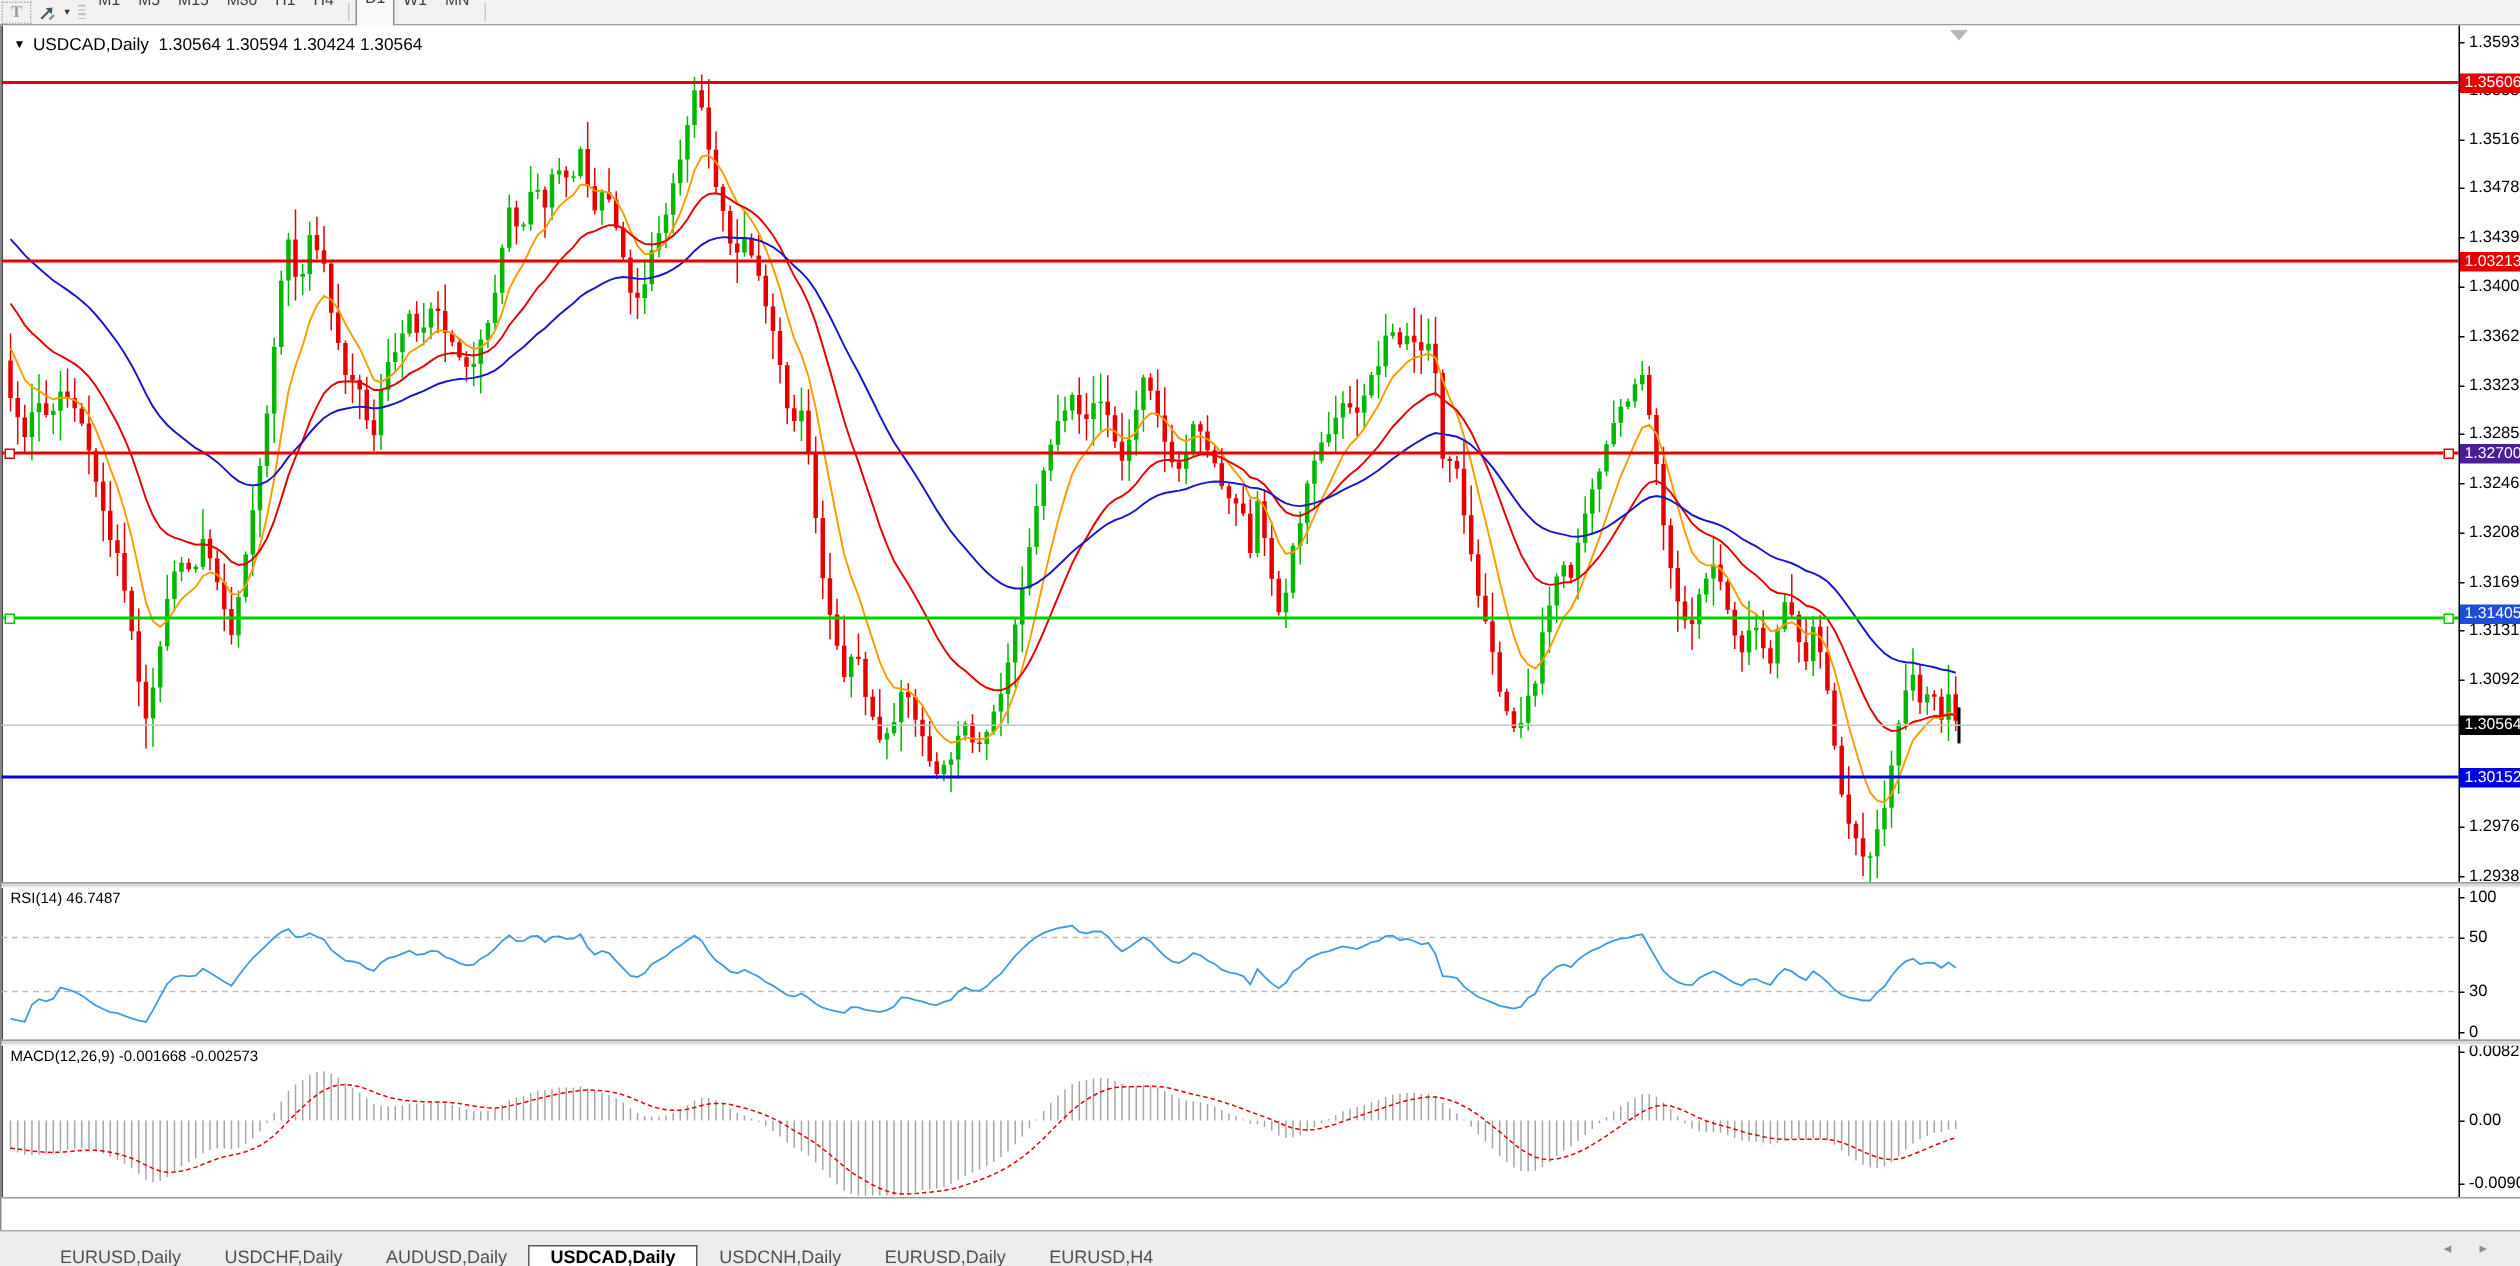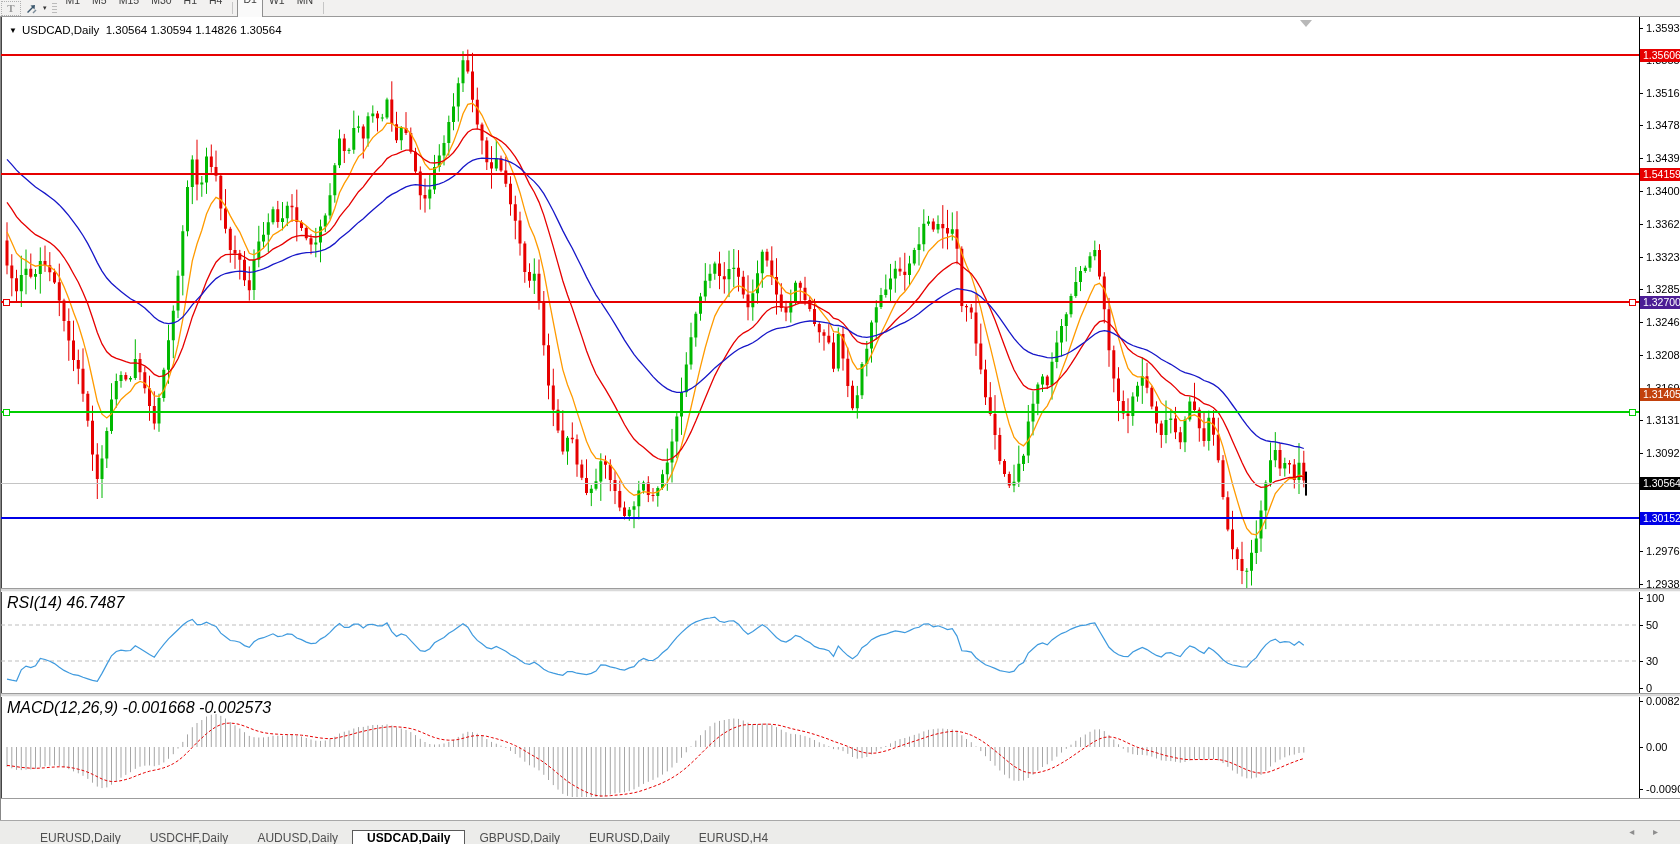--- a/index.html
+++ b/index.html
@@ -25,21 +25,21 @@
   #title-overlay .tri{font-size:8px;vertical-align:1px;margin-right:5px;}
   .panel-sep{position:absolute;left:0;width:1680px;height:2px;
              border-top:1px solid #9c9c9c;border-bottom:1px solid #f5f5f5;background:#d9d9d9;z-index:25;}
   #axis-line{position:absolute;left:1638px;top:0;width:1px;height:781px;background:#000;z-index:20;}
   .hline{position:absolute;left:0;width:1638px;z-index:8;}
   .sq-marker{position:absolute;width:5px;height:5px;background:#fff;z-index:9;}
   .tick-dash{position:absolute;left:1638px;width:4px;height:1px;background:#000;z-index:21;}
   .tick-label{position:absolute;left:1645px;font-size:11px;color:#000;line-height:11px;z-index:21;white-space:nowrap;}
   .price-flag{position:absolute;left:1639px;width:41px;height:13px;color:#fff;font-size:10.5px;
               line-height:13px;text-align:left;padding-left:3px;box-sizing:border-box;z-index:22;white-space:nowrap;}
-  .ind-label{position:absolute;left:6px;font-size:16px;color:#000;z-index:30;white-space:pre;font-style:italic;}
+  .ind-label{position:absolute;left:6px;font-size:10px;color:#000;z-index:30;white-space:pre;}
   .date-label{position:absolute;top:802px;width:76px;text-align:center;font-size:11px;color:#000;white-space:nowrap;}
   #shift-tri{position:absolute;left:1299px;top:3px;width:0;height:0;z-index:15;
              border-left:6px solid transparent;border-right:6px solid transparent;border-top:7px solid #b8b8b8;}
   
   #tabbar{position:absolute;left:0;top:820px;width:1680px;height:24px;background:#ececea;
           border-top:1px solid #a8a8a8;display:flex;align-items:stretch;font-size:12px;}
   .tab{display:flex;align-items:center;padding:0 14px;color:#4f4f4f;position:relative;}
   .tab.active{background:#fff;border:1px solid #5a5a5a;border-bottom:none;color:#000;font-weight:bold;margin-top:0px;}
   .tab-sep{width:1px;background:#c2c2c2;margin:5px 0;}
   #tab-scroll{position:absolute;right:14px;top:5px;font-size:10px;color:#8d8d8d;letter-spacing:8px;}
@@ -68,21 +68,21 @@
         <div class="tf-btn">H4</div>
         <div class="tb-sep"></div>
         <div class="tf-btn active">D1</div>
         <div class="tf-btn">W1</div>
         <div class="tf-btn">MN</div>
         <div class="tb-sep"></div>
       </div>
   </div>
 
   <div id="chartwin">
-    <div id="title-overlay"><span class="tri">▼</span><span>USDCAD,Daily</span>  <span>1.30564</span> <span>1.30594</span> <span>1.14826</span> <span>1.30564</span></div>
+    <div id="title-overlay"><span class="tri">▼</span><span>USDCAD,Daily</span>  <span>1.30564</span> <span>1.30594</span> <span>1.30424</span> <span>1.30564</span></div>
     <div id="shift-tri"></div>
     <div id="dyn">
         <svg width="1680" height="571" style="top:0px">
     <path d="M20.3,238.7L20.3,290.0M25.0,232.5L25.0,277.3M34.5,252.0L34.5,272.5M39.3,230.4L39.3,276.6M101.0,428.2L101.0,481.0M105.8,410.4L105.8,451.0M110.5,366.2L110.5,416.9M115.3,356.6L115.3,390.7M120.0,354.3L120.0,370.7M129.5,359.2L129.5,364.7M134.3,322.3L134.3,362.9M158.0,376.7L158.0,414.8M162.8,350.7L162.8,384.7M167.5,307.7L167.5,366.8M172.3,288.4L172.3,341.2M177.0,253.4L177.0,301.1M181.8,208.2L181.8,278.4M186.5,163.4L186.5,219.3M191.3,138.3L191.3,187.1M200.8,159.0L200.8,179.8M205.5,130.7L205.5,176.9M253.0,232.4L253.0,283.0M257.8,208.8L257.8,250.3M262.5,205.0L262.5,231.5M267.3,196.4L267.3,235.0M272.0,189.6L272.0,207.5M281.5,185.0L281.5,213.4M286.3,184.6L286.3,209.1M314.8,210.9L314.8,240.3M319.5,202.6L319.5,245.3M324.3,196.3L324.3,215.1M329.0,166.2L329.0,202.4M333.8,146.0L333.8,185.7M338.5,112.6L338.5,151.0M348.0,130.9L348.0,136.9M352.8,93.6L352.8,136.8M357.5,98.6L357.5,115.6M367.0,95.4L367.0,129.7M371.8,88.4L371.8,105.7M381.3,96.9L381.3,104.4M386.0,80.7L386.0,102.2M400.3,109.1L400.3,133.1M428.8,156.0L428.8,192.4M433.5,137.9L433.5,177.0M438.3,127.2L438.3,154.7M443.0,118.3L443.0,148.4M447.8,98.6L447.8,138.6M452.5,76.2L452.5,113.3M457.3,60.5L457.3,104.6M462.0,34.2L462.0,75.0M495.3,122.7L495.3,154.1M533.3,241.4L533.3,277.0M566.5,419.0L566.5,447.8M590.3,468.0L590.3,489.1M595.0,451.7L595.0,473.5M599.8,436.3L599.8,483.9M628.3,490.0L628.3,503.8M633.0,484.3L633.0,511.2M637.8,463.9L637.8,502.3M642.5,463.7L642.5,476.6M656.8,469.3L656.8,489.7M661.5,452.8L661.5,472.8M666.3,431.5L666.3,473.8M671.0,411.9L671.0,465.5M675.8,394.5L675.8,441.2M680.5,360.6L680.5,417.9M685.3,335.2L685.3,380.0M690.0,305.7L690.0,352.6M694.8,294.7L694.8,329.7M699.5,275.9L699.5,303.7M704.3,246.1L704.3,283.9M709.0,247.3L709.0,271.2M713.8,244.6L713.8,262.8M728.0,233.6L728.0,280.1M732.8,232.0L732.8,270.1M751.8,262.5L751.8,303.7M756.5,243.5L756.5,286.6M761.3,232.6L761.3,270.8M789.8,272.6L789.8,305.6M794.5,263.7L794.5,287.4M837.3,310.5L837.3,354.4M856.3,368.9L856.3,401.6M861.0,345.0L861.0,382.0M865.8,324.0L865.8,359.4M870.5,303.4L870.5,345.6M875.3,283.3L875.3,322.4M880.0,270.9L880.0,292.0M884.8,257.5L884.8,280.6M889.5,246.9L889.5,284.2M894.3,243.8L894.3,275.7M908.5,238.8L908.5,268.5M913.3,230.8L913.3,248.5M918.0,210.1L918.0,248.5M922.8,192.3L922.8,234.3M927.5,198.9L927.5,208.8M937.0,198.4L937.0,216.4M951.3,195.4L951.3,223.5M1013.0,447.7L1013.0,475.2M1017.8,428.6L1017.8,470.0M1022.5,436.9L1022.5,454.0M1027.3,388.0L1027.3,446.0M1032.0,374.2L1032.0,418.4M1036.8,365.4L1036.8,398.2M1041.5,357.1L1041.5,375.0M1051.0,335.4L1051.0,382.6M1055.8,313.8L1055.8,351.3M1060.5,302.0L1060.5,339.4M1065.3,295.2L1065.3,324.5M1070.0,276.7L1070.0,300.5M1074.8,250.0L1074.8,280.8M1079.5,249.0L1079.5,274.1M1084.3,248.6L1084.3,255.9M1089.0,235.2L1089.0,254.8M1093.8,223.6L1093.8,243.3M1131.8,375.3L1131.8,408.8M1136.5,364.8L1136.5,384.7M1141.3,340.6L1141.3,386.9M1165.0,383.5L1165.0,426.3M1169.8,391.9L1169.8,416.4M1184.0,399.3L1184.0,435.1M1188.8,379.5L1188.8,404.5M1207.8,393.6L1207.8,433.6M1245.8,551.1L1245.8,574.1M1250.5,522.9L1250.5,568.5M1255.3,503.4L1255.3,547.0M1260.0,483.5L1260.0,534.8M1264.8,463.2L1264.8,512.2M1269.5,425.5L1269.5,469.6M1274.3,415.1L1274.3,450.2M1283.8,440.7L1283.8,459.6M1298.0,426.1L1298.0,477.0" stroke="#00b800" fill="none"></path>
     <path d="M6.0,205.3L6.0,257.3M10.8,237.2L10.8,279.3M15.5,252.8L15.5,285.3M29.8,236.5L29.8,261.4M44.0,228.6L44.0,254.9M48.8,235.1L48.8,264.2M53.5,251.7L53.5,267.0M58.3,246.6L58.3,299.1M63.0,281.7L63.0,314.4M67.8,291.4L67.8,343.8M72.5,303.6L72.5,354.1M77.3,332.6L77.3,367.2M82.0,331.4L82.0,384.8M86.8,374.1L86.8,409.7M91.5,388.6L91.5,453.9M96.3,426.2L96.3,482.0M124.8,355.3L124.8,364.2M139.0,336.0L139.0,363.1M143.8,349.8L143.8,376.5M148.5,358.7L148.5,403.8M153.3,374.3L153.3,412.6M196.0,122.7L196.0,183.4M210.3,127.5L210.3,155.7M215.0,133.6L215.0,164.5M219.8,156.7L219.8,203.3M224.5,172.1L224.5,216.4M229.3,209.8L229.3,245.7M234.0,218.6L234.0,251.9M238.8,232.9L238.8,262.5M243.5,234.1L243.5,269.0M248.3,249.4L248.3,283.6M276.8,183.9L276.8,210.8M291.0,177.1L291.0,205.0M295.8,172.6L295.8,224.4M300.5,203.2L300.5,213.9M305.3,208.9L305.3,223.3M310.0,217.2L310.0,237.3M343.3,116.9L343.3,146.0M362.3,107.3L362.3,141.5M376.5,93.9L376.5,114.5M390.8,64.3L390.8,114.7M395.5,94.8L395.5,126.0M405.0,95.1L405.0,118.0M409.8,110.5L409.8,136.7M414.5,130.8L414.5,157.2M419.3,149.4L419.3,192.7M424.0,161.6L424.0,195.6M466.8,32.6L466.8,56.6M471.5,35.8L471.5,95.3M476.3,70.6L476.3,112.2M481.0,105.6L481.0,137.4M485.8,120.2L485.8,153.0M490.5,129.1L490.5,171.7M500.0,138.6L500.0,155.2M504.8,139.6L504.8,170.1M509.5,159.3L509.5,198.7M514.3,178.7L514.3,222.3M519.0,194.7L519.0,238.6M523.8,224.3L523.8,265.8M528.5,246.3L528.5,270.7M538.0,242.5L538.0,292.7M542.8,274.0L542.8,338.6M547.5,316.6L547.5,382.3M552.3,351.7L552.3,409.1M557.0,382.2L557.0,416.1M561.8,393.3L561.8,437.6M571.3,405.4L571.3,426.3M576.0,417.5L576.0,459.8M580.8,442.7L580.8,463.1M585.5,442.3L585.5,478.1M604.5,438.5L604.5,461.7M609.3,442.3L609.3,474.2M614.0,454.2L614.0,487.1M618.8,463.6L618.8,494.2M623.5,484.5L623.5,502.4M647.3,459.2L647.3,485.1M652.0,471.0L652.0,484.5M718.5,234.7L718.5,272.2M723.3,245.1L723.3,276.6M737.5,233.1L737.5,274.5M742.3,253.8L742.3,281.6M747.0,258.3L747.0,303.3M766.0,231.8L766.0,249.6M770.8,229.3L770.8,268.0M775.5,241.2L775.5,297.6M780.3,266.2L780.3,294.7M785.0,283.8L785.0,304.2M799.3,263.8L799.3,285.9M804.0,259.8L804.0,288.2M808.8,279.7L808.8,294.5M813.5,281.8L813.5,309.3M818.3,305.2L818.3,325.7M823.0,312.4L823.0,333.6M827.8,307.1L827.8,327.2M832.5,315.8L832.5,355.1M842.0,309.7L842.0,353.6M846.8,330.5L846.8,380.1M851.5,363.6L851.5,393.3M899.0,240.4L899.0,258.9M903.8,235.8L903.8,273.6M932.3,201.4L932.3,214.8M941.8,188.1L941.8,231.5M946.5,192.9L946.5,232.4M956.0,194.2L956.0,247.3M960.8,229.3L960.8,295.1M965.5,287.2L965.5,304.6M970.3,287.0L970.3,302.0M975.0,277.0L975.0,338.9M979.8,306.6L979.8,357.2M984.5,342.7L984.5,388.0M989.3,365.1L989.3,398.9M994.0,378.1L994.0,432.6M998.8,410.7L998.8,447.5M1003.5,442.2L1003.5,459.8M1008.3,454.6L1008.3,471.0M1046.3,357.9L1046.3,372.0M1098.5,227.2L1098.5,262.5M1103.3,255.2L1103.3,306.3M1108.0,280.9L1108.0,349.8M1112.8,328.6L1112.8,375.3M1117.5,350.2L1117.5,404.2M1122.3,373.5L1122.3,402.1M1127.0,381.3L1127.0,416.2M1146.0,345.8L1146.0,376.3M1150.8,368.7L1150.8,392.3M1155.5,384.3L1155.5,415.7M1160.3,403.6L1160.3,430.9M1174.5,389.9L1174.5,422.1M1179.3,409.9L1179.3,432.1M1193.5,365.8L1193.5,395.4M1198.3,390.3L1198.3,424.7M1203.0,395.4L1203.0,429.6M1212.5,393.1L1212.5,428.7M1217.3,400.7L1217.3,445.7M1222.0,438.1L1222.0,482.6M1226.8,474.3L1226.8,514.3M1231.5,493.8L1231.5,542.3M1236.3,530.3L1236.3,553.1M1241.0,524.8L1241.0,567.1M1279.0,426.4L1279.0,459.0M1288.5,443.2L1288.5,456.7M1293.3,442.0L1293.3,471.5M1302.8,433.8L1302.8,470.4" stroke="#e60000" fill="none"></path>
     <path d="M18.8,257.9h3v16.4h-3zM23.5,251.8h3v6.1h-3zM33.0,256.9h3v2.8h-3zM37.8,244.0h3v12.9h-3zM99.5,441.4h3v20.5h-3zM104.3,413.9h3v27.5h-3zM109.0,382.4h3v31.5h-3zM113.8,364.0h3v18.3h-3zM118.5,358.1h3v6.0h-3zM128.0,360.9h3v1.6h-3zM132.8,342.1h3v18.8h-3zM156.5,381.0h3v25.5h-3zM161.3,352.7h3v28.3h-3zM166.0,323.2h3v29.5h-3zM170.8,293.7h3v29.5h-3zM175.5,258.7h3v34.9h-3zM180.3,214.3h3v44.4h-3zM185.0,170.1h3v44.2h-3zM189.8,142.6h3v27.4h-3zM199.3,165.6h3v1.9h-3zM204.0,139.6h3v26.0h-3zM251.5,242.8h3v30.3h-3zM256.3,224.4h3v18.4h-3zM261.0,217.8h3v6.6h-3zM265.8,205.3h3v12.5h-3zM270.5,192.2h3v13.1h-3zM280.0,201.3h3v3.6h-3zM284.8,188.7h3v12.6h-3zM313.3,225.5h3v2.1h-3zM318.0,209.4h3v16.1h-3zM322.8,198.4h3v11.1h-3zM327.5,178.2h3v20.2h-3zM332.3,148.2h3v30.0h-3zM337.0,121.4h3v26.8h-3zM346.5,132.7h3v1.3h-3zM351.3,110.9h3v21.8h-3zM356.0,109.5h3v1.3h-3zM365.5,99.2h3v22.2h-3zM370.3,96.6h3v2.7h-3zM379.8,100.5h3v1.0h-3zM384.5,82.4h3v18.0h-3zM398.8,111.1h3v12.2h-3zM427.3,172.5h3v9.1h-3zM432.0,149.9h3v22.6h-3zM436.8,138.5h3v11.4h-3zM441.5,126.0h3v12.4h-3zM446.3,105.1h3v21.0h-3zM451.0,89.4h3v15.7h-3zM455.8,66.3h3v23.1h-3zM460.5,43.2h3v23.1h-3zM493.8,141.5h3v9.9h-3zM531.8,256.7h3v7.1h-3zM565.0,420.8h3v13.6h-3zM588.8,471.8h3v4.2h-3zM593.5,464.3h3v7.5h-3zM598.3,444.3h3v20.1h-3zM626.8,492.8h3v6.2h-3zM631.5,489.3h3v3.5h-3zM636.3,473.5h3v15.8h-3zM641.0,465.4h3v8.0h-3zM655.3,471.0h3v8.0h-3zM660.0,457.3h3v13.7h-3zM664.8,445.6h3v11.7h-3zM669.5,424.6h3v21.0h-3zM674.3,399.4h3v25.2h-3zM679.0,375.3h3v24.1h-3zM683.8,347.6h3v27.7h-3zM688.5,320.3h3v27.3h-3zM693.3,296.7h3v23.7h-3zM698.0,279.5h3v17.2h-3zM702.8,263.7h3v15.8h-3zM707.5,256.7h3v7.0h-3zM712.3,246.4h3v10.3h-3zM726.5,251.9h3v10.4h-3zM731.3,250.8h3v1.1h-3zM750.3,276.2h3v14.0h-3zM755.0,256.2h3v20.0h-3zM759.8,234.7h3v21.6h-3zM788.3,284.4h3v11.1h-3zM793.0,265.8h3v18.5h-3zM835.8,317.1h3v34.5h-3zM854.8,378.2h3v13.0h-3zM859.5,346.9h3v31.3h-3zM864.3,331.7h3v15.3h-3zM869.0,305.4h3v26.2h-3zM873.8,290.2h3v15.3h-3zM878.5,278.0h3v12.1h-3zM883.3,272.5h3v5.5h-3zM888.0,261.5h3v11.0h-3zM892.8,251.8h3v9.6h-3zM907.0,246.6h3v11.5h-3zM911.8,233.0h3v13.6h-3zM916.5,227.2h3v5.7h-3zM921.3,206.7h3v20.5h-3zM926.0,204.5h3v2.3h-3zM935.5,206.9h3v5.6h-3zM949.8,212.2h3v4.5h-3zM1011.5,464.8h3v3.6h-3zM1016.3,446.8h3v18.0h-3zM1021.0,438.7h3v8.2h-3zM1025.8,404.5h3v34.1h-3zM1030.5,386.7h3v17.8h-3zM1035.3,367.4h3v19.3h-3zM1040.0,359.6h3v7.8h-3zM1049.5,344.8h3v23.4h-3zM1054.3,325.5h3v19.4h-3zM1059.0,309.1h3v16.4h-3zM1063.8,297.3h3v11.8h-3zM1068.5,279.1h3v18.2h-3zM1073.3,265.0h3v14.1h-3zM1078.0,254.1h3v10.8h-3zM1082.8,250.7h3v3.4h-3zM1087.5,239.2h3v11.5h-3zM1092.3,233.0h3v6.2h-3zM1130.3,379.4h3v19.7h-3zM1135.0,368.7h3v10.7h-3zM1139.8,359.3h3v9.4h-3zM1163.5,403.1h3v14.9h-3zM1168.3,401.5h3v1.6h-3zM1182.5,402.4h3v22.9h-3zM1187.3,384.5h3v18.0h-3zM1206.3,400.8h3v23.1h-3zM1244.3,553.8h3v1.0h-3zM1249.0,535.8h3v18.0h-3zM1253.8,521.6h3v14.3h-3zM1258.5,493.4h3v28.1h-3zM1263.3,465.4h3v28.0h-3zM1268.0,443.3h3v22.1h-3zM1272.8,432.9h3v10.4h-3zM1282.3,445.9h3v5.5h-3zM1296.5,445.8h3v17.1h-3z" fill="#00b800"></path>
     <path d="M4.5,223.4h3v25.0h-3zM9.3,248.4h3v12.8h-3zM14.0,261.3h3v13.0h-3zM28.3,251.8h3v7.9h-3zM42.5,244.0h3v4.3h-3zM47.3,248.3h3v6.9h-3zM52.0,255.3h3v10.1h-3zM56.8,265.3h3v18.1h-3zM61.5,283.5h3v20.6h-3zM66.3,304.0h3v19.5h-3zM71.0,323.5h3v19.5h-3zM75.8,343.1h3v8.6h-3zM80.5,351.7h3v25.1h-3zM85.3,376.8h3v27.0h-3zM90.0,403.8h3v33.7h-3zM94.8,437.5h3v24.5h-3zM123.3,358.1h3v4.4h-3zM137.5,342.1h3v13.1h-3zM142.3,355.3h3v15.9h-3zM147.0,371.2h3v17.9h-3zM151.8,389.0h3v17.4h-3zM194.5,142.6h3v24.9h-3zM208.8,139.6h3v10.3h-3zM213.5,149.9h3v8.9h-3zM218.3,158.8h3v32.7h-3zM223.0,191.4h3v20.3h-3zM227.8,211.7h3v21.3h-3zM232.5,233.0h3v3.4h-3zM237.3,236.3h3v6.4h-3zM242.0,242.8h3v20.4h-3zM246.8,263.2h3v10.0h-3zM275.3,192.2h3v12.7h-3zM289.5,188.7h3v1.6h-3zM294.3,190.3h3v14.6h-3zM299.0,204.9h3v6.2h-3zM303.8,211.1h3v10.1h-3zM308.5,221.2h3v6.3h-3zM341.8,121.4h3v12.6h-3zM360.8,109.5h3v11.9h-3zM375.0,96.6h3v4.7h-3zM389.3,82.4h3v24.7h-3zM394.0,107.2h3v16.1h-3zM403.5,111.1h3v4.9h-3zM408.3,116.0h3v18.8h-3zM413.0,134.8h3v19.7h-3zM417.8,154.6h3v23.6h-3zM422.5,178.1h3v3.4h-3zM465.3,43.2h3v11.4h-3zM470.0,54.6h3v28.2h-3zM474.8,82.8h3v24.8h-3zM479.5,107.5h3v16.1h-3zM484.3,123.6h3v21.7h-3zM489.0,145.3h3v6.1h-3zM498.5,141.5h3v11.9h-3zM503.3,153.4h3v13.4h-3zM508.0,166.8h3v20.4h-3zM512.8,187.3h3v16.4h-3zM517.5,203.6h3v22.8h-3zM522.3,226.5h3v28.6h-3zM527.0,255.1h3v8.6h-3zM536.5,256.7h3v27.6h-3zM541.3,284.3h3v44.0h-3zM546.0,328.3h3v40.2h-3zM550.8,368.5h3v24.3h-3zM555.5,392.7h3v20.8h-3zM560.3,413.5h3v20.9h-3zM569.8,420.8h3v1.5h-3zM574.5,422.3h3v25.3h-3zM579.3,447.5h3v13.3h-3zM584.0,460.9h3v15.2h-3zM603.0,444.3h3v3.5h-3zM607.8,447.7h3v15.2h-3zM612.5,462.9h3v11.0h-3zM617.3,473.9h3v16.6h-3zM622.0,490.5h3v8.5h-3zM645.8,465.4h3v12.6h-3zM650.5,478.0h3v1.0h-3zM717.0,246.4h3v12.7h-3zM721.8,259.2h3v3.1h-3zM736.0,250.8h3v9.0h-3zM740.8,259.8h3v17.6h-3zM745.5,277.5h3v12.7h-3zM764.5,234.7h3v8.8h-3zM769.3,243.5h3v16.5h-3zM774.0,260.0h3v17.5h-3zM778.8,277.5h3v13.6h-3zM783.5,291.1h3v4.4h-3zM797.8,265.8h3v4.9h-3zM802.5,270.7h3v12.4h-3zM807.3,283.1h3v8.8h-3zM812.0,291.9h3v15.2h-3zM816.8,307.1h3v8.1h-3zM821.5,315.2h3v3.5h-3zM826.3,318.7h3v6.7h-3zM831.0,325.5h3v26.2h-3zM840.5,317.1h3v24.5h-3zM845.3,341.7h3v27.2h-3zM850.0,368.8h3v22.4h-3zM897.5,251.8h3v2.8h-3zM902.3,254.7h3v3.4h-3zM930.8,204.5h3v8.1h-3zM940.3,206.9h3v4.3h-3zM945.0,211.1h3v5.5h-3zM954.5,212.2h3v19.6h-3zM959.3,231.7h3v57.2h-3zM964.0,288.9h3v1.4h-3zM968.8,290.4h3v5.1h-3zM973.5,295.5h3v31.0h-3zM978.3,326.5h3v26.0h-3zM983.0,352.5h3v27.7h-3zM987.8,380.2h3v16.9h-3zM992.5,397.1h3v20.8h-3zM997.3,417.9h3v26.2h-3zM1002.0,444.1h3v13.0h-3zM1006.8,457.1h3v11.3h-3zM1044.8,359.6h3v8.6h-3zM1097.0,233.0h3v26.6h-3zM1101.8,259.6h3v32.7h-3zM1106.5,292.3h3v40.9h-3zM1111.3,333.2h3v28.4h-3zM1116.0,361.6h3v22.4h-3zM1120.8,384.0h3v12.5h-3zM1125.5,396.5h3v2.5h-3zM1144.5,359.3h3v11.5h-3zM1149.3,370.8h3v18.7h-3zM1154.0,389.5h3v17.1h-3zM1158.8,406.6h3v11.3h-3zM1173.0,401.5h3v13.7h-3zM1177.8,415.2h3v10.1h-3zM1192.0,384.5h3v8.4h-3zM1196.8,392.8h3v18.4h-3zM1201.5,411.2h3v12.8h-3zM1211.0,400.8h3v17.0h-3zM1215.8,417.8h3v25.5h-3zM1220.5,443.3h3v36.8h-3zM1225.3,480.2h3v32.4h-3zM1230.0,512.6h3v19.6h-3zM1234.8,532.2h3v9.7h-3zM1239.5,541.9h3v12.1h-3zM1277.5,432.9h3v18.5h-3zM1287.0,445.9h3v1.6h-3zM1291.8,447.5h3v15.4h-3zM1301.3,445.8h3v17.7h-3z" fill="#e60000"></path>
     <path d="M6.0,215.1L10.8,225.4L15.5,236.2L20.3,241.0L25.0,243.4L29.8,247.0L34.5,249.2L39.3,248.1L44.0,248.1L48.8,249.7L53.5,253.2L58.3,259.9L63.0,269.7L67.8,281.7L72.5,295.3L77.3,307.8L82.0,323.2L86.8,341.1L91.5,362.5L96.3,384.6L101.0,397.2L105.8,400.9L110.5,396.8L115.3,389.5L120.0,382.5L124.8,378.1L129.5,374.3L134.3,367.1L139.0,364.5L143.8,366.0L148.5,371.1L153.3,379.0L158.0,379.4L162.8,373.5L167.5,362.3L172.3,347.0L177.0,327.4L181.8,302.3L186.5,272.9L191.3,243.9L196.0,227.0L200.8,213.3L205.5,197.0L210.3,186.5L215.0,180.3L219.8,182.8L224.5,189.2L229.3,198.9L234.0,207.3L238.8,215.1L243.5,225.8L248.3,236.3L253.0,237.8L257.8,234.8L262.5,231.0L267.3,225.3L272.0,218.0L276.8,215.1L281.5,212.0L286.3,206.8L291.0,203.2L295.8,203.6L300.5,205.2L305.3,208.8L310.0,213.0L314.8,215.8L319.5,214.4L324.3,210.8L329.0,203.6L333.8,191.3L338.5,175.7L343.3,166.4L348.0,158.9L352.8,148.3L357.5,139.6L362.3,135.6L367.0,127.5L371.8,120.6L376.5,116.3L381.3,112.8L386.0,106.1L390.8,106.3L395.5,110.1L400.3,110.3L405.0,111.6L409.8,116.7L414.5,125.1L419.3,136.9L424.0,146.8L428.8,152.5L433.5,151.9L438.3,148.9L443.0,143.9L447.8,135.2L452.5,125.1L457.3,112.0L462.0,96.7L466.8,87.4L471.5,86.3L476.3,91.0L481.0,98.3L485.8,108.7L490.5,118.2L495.3,123.4L500.0,130.0L504.8,138.2L509.5,149.1L514.3,161.2L519.0,175.7L523.8,193.4L528.5,209.0L533.3,219.6L538.0,234.0L542.8,254.9L547.5,280.2L552.3,305.2L557.0,329.3L561.8,352.6L566.5,367.8L571.3,379.9L576.0,394.9L580.8,409.6L585.5,424.3L590.3,434.9L595.0,441.4L599.8,442.1L604.5,443.3L609.3,447.7L614.0,453.5L618.8,461.7L623.5,470.0L628.3,475.1L633.0,478.2L637.8,477.2L642.5,474.6L647.3,475.3L652.0,476.1L656.8,475.0L661.5,471.1L666.3,465.4L671.0,456.3L675.8,443.7L680.5,428.5L685.3,410.5L690.0,390.5L694.8,369.6L699.5,349.6L704.3,330.5L709.0,314.1L713.8,299.1L718.5,290.2L723.3,284.0L728.0,276.9L732.8,271.1L737.5,268.6L742.3,270.6L747.0,274.9L751.8,275.2L756.5,271.0L761.3,262.9L766.0,258.6L770.8,258.9L775.5,263.0L780.3,269.3L785.0,275.1L789.8,277.2L794.5,274.6L799.3,273.8L804.0,275.8L808.8,279.4L813.5,285.6L818.3,292.2L823.0,298.1L827.8,304.1L832.5,314.7L837.3,315.2L842.0,321.1L846.8,331.7L851.5,344.9L856.3,352.3L861.0,351.1L865.8,346.8L870.5,337.6L875.3,327.1L880.0,316.2L884.8,306.5L889.5,296.5L894.3,286.6L899.0,279.5L903.8,274.7L908.5,268.5L913.3,260.6L918.0,253.2L922.8,242.9L927.5,234.3L932.3,229.5L937.0,224.5L941.8,221.5L946.5,220.4L951.3,218.6L956.0,221.5L960.8,236.5L965.5,248.5L970.3,258.9L975.0,273.9L979.8,291.4L984.5,311.1L989.3,330.2L994.0,349.7L998.8,370.7L1003.5,389.9L1008.3,407.3L1013.0,420.1L1017.8,426.0L1022.5,428.8L1027.3,423.4L1032.0,415.3L1036.8,404.6L1041.5,394.6L1046.3,388.8L1051.0,379.0L1055.8,367.1L1060.5,354.2L1065.3,341.6L1070.0,327.7L1074.8,313.7L1079.5,300.5L1084.3,289.4L1089.0,278.3L1093.8,268.2L1098.5,266.3L1103.3,272.1L1108.0,285.7L1112.8,302.5L1117.5,320.6L1122.3,337.5L1127.0,351.2L1131.8,357.4L1136.5,359.9L1141.3,359.8L1146.0,362.2L1150.8,368.3L1155.5,376.8L1160.3,385.9L1165.0,389.7L1169.8,392.4L1174.5,397.4L1179.3,403.6L1184.0,403.4L1188.8,399.2L1193.5,397.8L1198.3,400.7L1203.0,405.9L1207.8,404.8L1212.5,407.7L1217.3,415.6L1222.0,429.9L1226.8,448.3L1231.5,467.0L1236.3,483.6L1241.0,499.2L1245.8,511.4L1250.5,516.8L1255.3,517.9L1260.0,512.4L1264.8,502.0L1269.5,489.0L1274.3,476.5L1279.0,470.9L1283.8,465.4L1288.5,461.4L1293.3,461.7L1298.0,458.2L1302.8,459.4" stroke="#ff9b00" fill="none" stroke-width="1.3"></path>
     <path d="M6.0,185.3L10.8,192.2L15.5,199.7L20.3,205.0L25.0,209.2L29.8,213.8L34.5,217.7L39.3,220.1L44.0,222.7L48.8,225.6L53.5,229.3L58.3,234.2L63.0,240.5L67.8,248.1L72.5,256.7L77.3,265.3L82.0,275.5L86.8,287.1L91.5,300.8L96.3,315.5L101.0,326.9L105.8,334.8L110.5,339.1L115.3,341.4L120.0,342.9L124.8,344.7L129.5,346.2L134.3,345.8L139.0,346.7L143.8,348.9L148.5,352.5L153.3,357.4L158.0,359.6L162.8,359.0L167.5,355.7L172.3,350.1L177.0,341.8L181.8,330.2L186.5,315.6L191.3,299.9L196.0,287.9L200.8,276.7L205.5,264.3L210.3,253.9L215.0,245.2L219.8,240.3L224.5,237.7L229.3,237.3L234.0,237.2L238.8,237.7L243.5,240.0L248.3,243.0L253.0,243.0L257.8,241.3L262.5,239.2L267.3,236.1L272.0,232.1L276.8,229.7L281.5,227.1L286.3,223.6L291.0,220.6L295.8,219.1L300.5,218.4L305.3,218.7L310.0,219.5L314.8,220.0L319.5,219.1L324.3,217.2L329.0,213.6L333.8,207.7L338.5,199.8L343.3,193.9L348.0,188.3L352.8,181.3L357.5,174.7L362.3,169.9L367.0,163.5L371.8,157.4L376.5,152.3L381.3,147.6L386.0,141.6L390.8,138.5L395.5,137.1L400.3,134.8L405.0,133.1L409.8,133.2L414.5,135.2L419.3,139.1L424.0,142.9L428.8,145.6L433.5,146.0L438.3,145.3L443.0,143.6L447.8,140.1L452.5,135.5L457.3,129.2L462.0,121.4L466.8,115.3L471.5,112.3L476.3,111.9L481.0,113.0L485.8,115.9L490.5,119.1L495.3,121.2L500.0,124.1L504.8,128.0L509.5,133.4L514.3,139.8L519.0,147.6L523.8,157.4L528.5,167.1L533.3,175.2L538.0,185.1L542.8,198.1L547.5,213.6L552.3,229.9L557.0,246.6L561.8,263.7L566.5,278.0L571.3,291.1L576.0,305.3L580.8,319.4L585.5,333.7L590.3,346.2L595.0,357.0L599.8,364.9L604.5,372.4L609.3,380.7L614.0,389.1L618.8,398.4L623.5,407.5L628.3,415.3L633.0,422.0L637.8,426.7L642.5,430.2L647.3,434.5L652.0,438.6L656.8,441.5L661.5,443.0L666.3,443.2L671.0,441.5L675.8,437.7L680.5,432.0L685.3,424.3L690.0,414.9L694.8,404.1L699.5,392.8L704.3,381.1L709.0,369.8L713.8,358.6L718.5,349.5L723.3,341.6L728.0,333.4L732.8,325.9L737.5,319.9L742.3,316.1L747.0,313.7L751.8,310.3L756.5,305.4L761.3,299.0L766.0,293.9L770.8,290.8L775.5,289.6L780.3,289.7L785.0,290.3L789.8,289.7L794.5,287.6L799.3,286.0L804.0,285.8L808.8,286.3L813.5,288.2L818.3,290.7L823.0,293.2L827.8,296.1L832.5,301.2L837.3,302.6L842.0,306.2L846.8,311.9L851.5,319.1L856.3,324.5L861.0,326.5L865.8,327.0L870.5,325.0L875.3,321.9L880.0,317.9L884.8,313.7L889.5,309.0L894.3,303.8L899.0,299.3L903.8,295.6L908.5,291.1L913.3,285.8L918.0,280.5L922.8,273.8L927.5,267.5L932.3,262.5L937.0,257.4L941.8,253.2L946.5,249.9L951.3,246.5L956.0,245.1L960.8,249.1L965.5,252.9L970.3,256.7L975.0,263.1L979.8,271.2L984.5,281.1L989.3,291.7L994.0,303.1L998.8,315.9L1003.5,328.8L1008.3,341.5L1013.0,352.7L1017.8,361.2L1022.5,368.3L1027.3,371.6L1032.0,372.9L1036.8,372.4L1041.5,371.3L1046.3,371.0L1051.0,368.6L1055.8,364.7L1060.5,359.6L1065.3,354.0L1070.0,347.2L1074.8,339.7L1079.5,331.9L1084.3,324.5L1089.0,316.8L1093.8,309.2L1098.5,304.7L1103.3,303.5L1108.0,306.2L1112.8,311.3L1117.5,317.9L1122.3,325.0L1127.0,331.8L1131.8,336.1L1136.5,339.0L1141.3,340.9L1146.0,343.6L1150.8,347.8L1155.5,353.1L1160.3,359.0L1165.0,363.0L1169.8,366.5L1174.5,370.9L1179.3,375.9L1184.0,378.3L1188.8,378.9L1193.5,380.1L1198.3,382.9L1203.0,386.7L1207.8,388.0L1212.5,390.7L1217.3,395.5L1222.0,403.2L1226.8,413.1L1231.5,423.9L1236.3,434.7L1241.0,445.5L1245.8,455.4L1250.5,462.7L1255.3,468.0L1260.0,470.3L1264.8,469.9L1269.5,467.5L1274.3,464.3L1279.0,463.2L1283.8,461.6L1288.5,460.3L1293.3,460.5L1298.0,459.2L1302.8,459.6" stroke="#e60000" fill="none" stroke-width="1.3"></path>
     <path d="M6.0,142.4L10.8,147.6L15.5,153.1L20.3,157.7L25.0,161.8L29.8,166.0L34.5,170.0L39.3,173.2L44.0,176.4L48.8,179.9L53.5,183.6L58.3,187.9L63.0,193.0L67.8,198.7L72.5,204.9L77.3,211.3L82.0,218.5L86.8,226.6L91.5,235.7L96.3,245.6L101.0,254.1L105.8,261.0L110.5,266.3L115.3,270.6L120.0,274.4L124.8,278.2L129.5,281.8L134.3,284.4L139.0,287.5L143.8,291.1L148.5,295.4L153.3,300.2L158.0,303.7L162.8,305.9L167.5,306.6L172.3,306.0L177.0,304.0L181.8,300.1L186.5,294.4L191.3,287.8L196.0,282.6L200.8,277.5L205.5,271.5L210.3,266.2L215.0,261.6L219.8,258.5L224.5,256.5L229.3,255.5L234.0,254.6L238.8,254.1L243.5,254.5L248.3,255.3L253.0,254.8L257.8,253.5L262.5,251.9L267.3,249.9L272.0,247.4L276.8,245.5L281.5,243.6L286.3,241.2L291.0,239.0L295.8,237.5L300.5,236.4L305.3,235.7L310.0,235.4L314.8,234.9L319.5,233.8L324.3,232.3L329.0,229.9L333.8,226.4L338.5,221.8L343.3,218.0L348.0,214.3L352.8,209.8L357.5,205.4L362.3,201.8L367.0,197.3L371.8,192.9L376.5,189.0L381.3,185.1L386.0,180.6L390.8,177.4L395.5,175.1L400.3,172.3L405.0,169.9L409.8,168.3L414.5,167.7L419.3,168.2L424.0,168.8L428.8,168.9L433.5,168.1L438.3,166.8L443.0,165.0L447.8,162.4L452.5,159.3L457.3,155.2L462.0,150.3L466.8,146.2L471.5,143.4L476.3,141.9L481.0,141.1L485.8,141.3L490.5,141.7L495.3,141.7L500.0,142.2L504.8,143.3L509.5,145.2L514.3,147.7L519.0,151.1L523.8,155.7L528.5,160.4L533.3,164.6L538.0,169.8L542.8,176.7L547.5,185.0L552.3,194.0L557.0,203.6L561.8,213.6L566.5,222.6L571.3,231.3L576.0,240.7L580.8,250.3L585.5,260.1L590.3,269.3L595.0,277.8L599.8,285.0L604.5,292.1L609.3,299.5L614.0,307.1L618.8,315.1L623.5,323.1L628.3,330.4L633.0,337.3L637.8,343.3L642.5,348.6L647.3,354.2L652.0,359.6L656.8,364.5L661.5,368.5L666.3,371.9L671.0,374.2L675.8,375.3L680.5,375.3L685.3,374.1L690.0,371.7L694.8,368.5L699.5,364.6L704.3,360.2L709.0,355.7L713.8,350.9L718.5,347.0L723.3,343.3L728.0,339.3L732.8,335.5L737.5,332.2L742.3,329.8L747.0,328.1L751.8,325.8L756.5,322.8L761.3,319.0L766.0,315.7L770.8,313.3L775.5,311.7L780.3,310.8L785.0,310.1L789.8,309.0L794.5,307.1L799.3,305.6L804.0,304.6L808.8,304.0L813.5,304.2L818.3,304.6L823.0,305.3L827.8,306.1L832.5,308.1L837.3,308.5L842.0,309.9L846.8,312.5L851.5,315.9L856.3,318.6L861.0,319.9L865.8,320.4L870.5,319.7L875.3,318.4L880.0,316.7L884.8,314.8L889.5,312.4L894.3,309.8L899.0,307.4L903.8,305.3L908.5,302.7L913.3,299.7L918.0,296.5L922.8,292.6L927.5,288.8L932.3,285.5L937.0,282.1L941.8,279.0L946.5,276.3L951.3,273.5L956.0,271.7L960.8,272.4L965.5,273.2L970.3,274.2L975.0,276.4L979.8,279.7L984.5,284.1L989.3,289.0L994.0,294.6L998.8,301.1L1003.5,307.9L1008.3,314.9L1013.0,321.4L1017.8,326.9L1022.5,331.7L1027.3,334.9L1032.0,337.1L1036.8,338.4L1041.5,339.4L1046.3,340.6L1051.0,340.8L1055.8,340.1L1060.5,338.8L1065.3,337.0L1070.0,334.5L1074.8,331.4L1079.5,328.1L1084.3,324.7L1089.0,321.0L1093.8,317.2L1098.5,314.7L1103.3,313.7L1108.0,314.5L1112.8,316.6L1117.5,319.5L1122.3,322.9L1127.0,326.2L1131.8,328.5L1136.5,330.2L1141.3,331.5L1146.0,333.2L1150.8,335.7L1155.5,338.7L1160.3,342.2L1165.0,344.8L1169.8,347.3L1174.5,350.3L1179.3,353.5L1184.0,355.6L1188.8,356.9L1193.5,358.5L1198.3,360.7L1203.0,363.5L1207.8,365.1L1212.5,367.4L1217.3,370.7L1222.0,375.5L1226.8,381.4L1231.5,388.0L1236.3,394.7L1241.0,401.6L1245.8,408.2L1250.5,413.8L1255.3,418.5L1260.0,421.7L1264.8,423.6L1269.5,424.5L1274.3,424.8L1279.0,426.0L1283.8,426.9L1288.5,427.8L1293.3,429.3L1298.0,430.0L1302.8,431.5" stroke="#1717c8" fill="none" stroke-width="1.3"></path>
@@ -124,23 +124,23 @@
          <div class="tick-label" style="top:366px">1.31690</div>
         <div class="tick-dash" style="top:403px"></div>
          <div class="tick-label" style="top:398px">1.31310</div>
         <div class="tick-dash" style="top:436px"></div>
          <div class="tick-label" style="top:431px">1.30920</div>
         <div class="tick-dash" style="top:534px"></div>
          <div class="tick-label" style="top:529px">1.29760</div>
         <div class="tick-dash" style="top:567px"></div>
          <div class="tick-label" style="top:562px">1.29380</div>
         <div class="price-flag" style="top:32px;background:#e60000">1.35606</div>
-        <div class="price-flag" style="top:151px;background:#e60000">1.54159</div>
+        <div class="price-flag" style="top:151px;background:#e60000">1.03213</div>
         <div class="price-flag" style="top:279px;background:#4c1d95">1.32700</div>
-        <div class="price-flag" style="top:371px;background:#c2410c">1.31405</div>
+        <div class="price-flag" style="top:386px;background:#1d4ed8">1.31405</div>
         <div class="price-flag" style="top:460px;background:#000000">1.30564</div>
         <div class="price-flag" style="top:495px;background:#0000e6">1.30152</div>
         <div class="panel-sep" style="top:571px"></div>
         <div class="panel-sep" style="top:676px"></div>
         <div style="position:absolute;left:0;top:781px;width:1680px;height:1px;background:#9c9c9c"></div>
         <svg width="1680" height="102" style="top:574px">
     <line x1="0" x2="1638" y1="34" y2="34" stroke="#bdbdbd" stroke-dasharray="4 3"></line>
     <line x1="0" x2="1638" y1="70" y2="70" stroke="#bdbdbd" stroke-dasharray="4 3"></line>
     <path d="M6.0,88.1L10.8,89.2L15.5,90.1L20.3,78.8L25.0,75.1L29.8,76.6L34.5,74.8L39.3,67.4L44.0,68.5L48.8,70.3L53.5,72.6L58.3,76.2L63.0,79.4L67.8,81.7L72.5,83.7L77.3,84.4L82.0,86.3L86.8,87.9L91.5,89.4L96.3,90.3L101.0,82.4L105.8,73.4L110.5,64.8L115.3,60.5L120.0,59.2L124.8,59.9L129.5,59.5L134.3,54.8L139.0,57.5L143.8,60.5L148.5,63.5L153.3,66.2L158.0,59.5L162.8,53.3L167.5,47.8L172.3,43.2L177.0,38.7L181.8,34.0L186.5,30.4L191.3,28.4L196.0,33.6L200.8,33.4L205.5,31.2L210.3,33.5L215.0,35.4L219.8,42.1L224.5,45.8L229.3,49.5L234.0,50.0L238.8,51.2L243.5,54.6L248.3,56.3L253.0,50.8L257.8,47.8L262.5,46.7L267.3,44.8L272.0,42.8L276.8,45.6L281.5,45.0L286.3,42.9L291.0,43.3L295.8,47.0L300.5,48.6L305.3,51.1L310.0,52.6L314.8,52.1L319.5,48.1L324.3,45.5L329.0,41.4L333.8,36.3L338.5,32.6L343.3,36.4L348.0,36.3L352.8,33.2L357.5,33.0L362.3,37.0L367.0,33.6L371.8,33.3L376.5,34.9L381.3,34.8L386.0,31.9L390.8,40.6L395.5,45.4L400.3,42.9L405.0,44.4L409.8,49.7L414.5,54.6L419.3,59.6L424.0,60.3L428.8,57.7L433.5,51.8L438.3,49.1L443.0,46.4L447.8,42.2L452.5,39.5L457.3,35.9L462.0,32.8L466.8,36.2L471.5,43.8L476.3,49.4L481.0,52.7L485.8,56.7L490.5,57.8L495.3,55.5L500.0,57.8L504.8,60.2L509.5,63.7L514.3,66.1L519.0,69.2L523.8,72.5L528.5,73.4L533.3,71.3L538.0,74.3L542.8,78.2L547.5,80.8L552.3,82.2L557.0,83.3L561.8,84.3L566.5,80.5L571.3,80.6L576.0,82.2L580.8,82.9L585.5,83.7L590.3,82.4L595.0,80.0L599.8,73.9L604.5,74.2L609.3,75.8L614.0,76.8L618.8,78.4L623.5,79.1L628.3,76.9L633.0,75.6L637.8,70.1L642.5,67.4L647.3,69.4L652.0,69.5L656.8,66.6L661.5,61.8L666.3,58.1L671.0,52.2L675.8,46.3L680.5,41.6L685.3,37.2L690.0,33.6L694.8,30.9L699.5,29.2L704.3,27.7L709.0,27.0L713.8,26.1L718.5,30.3L723.3,31.3L728.0,30.0L732.8,29.9L737.5,33.2L742.3,39.2L747.0,43.2L751.8,40.5L756.5,37.0L761.3,33.8L766.0,36.6L770.8,41.7L775.5,46.5L780.3,49.9L785.0,51.0L789.8,48.4L794.5,44.4L799.3,45.8L804.0,49.3L808.8,51.6L813.5,55.4L818.3,57.3L823.0,58.1L827.8,59.7L832.5,65.3L837.3,55.1L842.0,60.1L846.8,64.6L851.5,67.8L856.3,64.2L861.0,56.8L865.8,53.6L870.5,48.7L875.3,46.1L880.0,44.1L884.8,43.2L889.5,41.4L894.3,39.9L899.0,40.7L903.8,41.7L908.5,39.6L913.3,37.2L918.0,36.3L922.8,33.1L927.5,32.8L932.3,35.8L937.0,34.8L941.8,36.5L946.5,38.6L951.3,37.7L956.0,45.1L960.8,59.8L965.5,60.1L970.3,61.1L975.0,66.7L979.8,70.4L984.5,73.7L989.3,75.5L994.0,77.4L998.8,79.6L1003.5,80.5L1008.3,81.4L1013.0,80.1L1017.8,74.1L1022.5,71.5L1027.3,62.0L1032.0,57.7L1036.8,53.6L1041.5,52.0L1046.3,53.8L1051.0,48.9L1055.8,45.4L1060.5,42.6L1065.3,40.8L1070.0,38.1L1074.8,36.1L1079.5,34.7L1084.3,34.2L1089.0,32.7L1093.8,31.9L1098.5,40.2L1103.3,48.4L1108.0,56.3L1112.8,60.7L1117.5,63.8L1122.3,65.4L1127.0,65.7L1131.8,61.0L1136.5,58.6L1141.3,56.5L1146.0,58.6L1150.8,61.7L1155.5,64.4L1160.3,66.0L1165.0,62.1L1169.8,61.7L1174.5,64.0L1179.3,65.6L1184.0,59.3L1188.8,54.9L1193.5,56.6L1198.3,60.1L1203.0,62.4L1207.8,56.5L1212.5,59.6L1217.3,63.8L1222.0,68.7L1226.8,72.2L1231.5,74.0L1236.3,74.9L1241.0,76.0L1245.8,76.0L1250.5,70.6L1255.3,66.7L1260.0,59.7L1264.8,53.9L1269.5,49.9L1274.3,48.1L1279.0,51.7L1283.8,50.7L1288.5,51.0L1293.3,54.2L1298.0,50.6L1302.8,54.2" stroke="#3f9ade" fill="none" stroke-width="1.2"></path>
   </svg>
@@ -193,21 +193,21 @@
 
   <div id="tabbar">
     <div style="width:26px"></div>
     <div id="tabs-holder" style="display:flex;align-items:flex-end;">
         <div class="tab">EURUSD,Daily</div>
         <div class="tab-sep"></div>
         <div class="tab">USDCHF,Daily</div>
         <div class="tab-sep"></div>
         <div class="tab">AUDUSD,Daily</div>
         <div class="tab active">USDCAD,Daily</div>
-        <div class="tab">GBPUSD,Daily</div>
+        <div class="tab">USDCNH,Daily</div>
         <div class="tab-sep"></div>
         <div class="tab">EURUSD,Daily</div>
         <div class="tab-sep"></div>
         <div class="tab">EURUSD,H4</div>
       </div>
     <div id="tab-scroll">◂ ▸</div>
   </div>
 
 </div>
 

